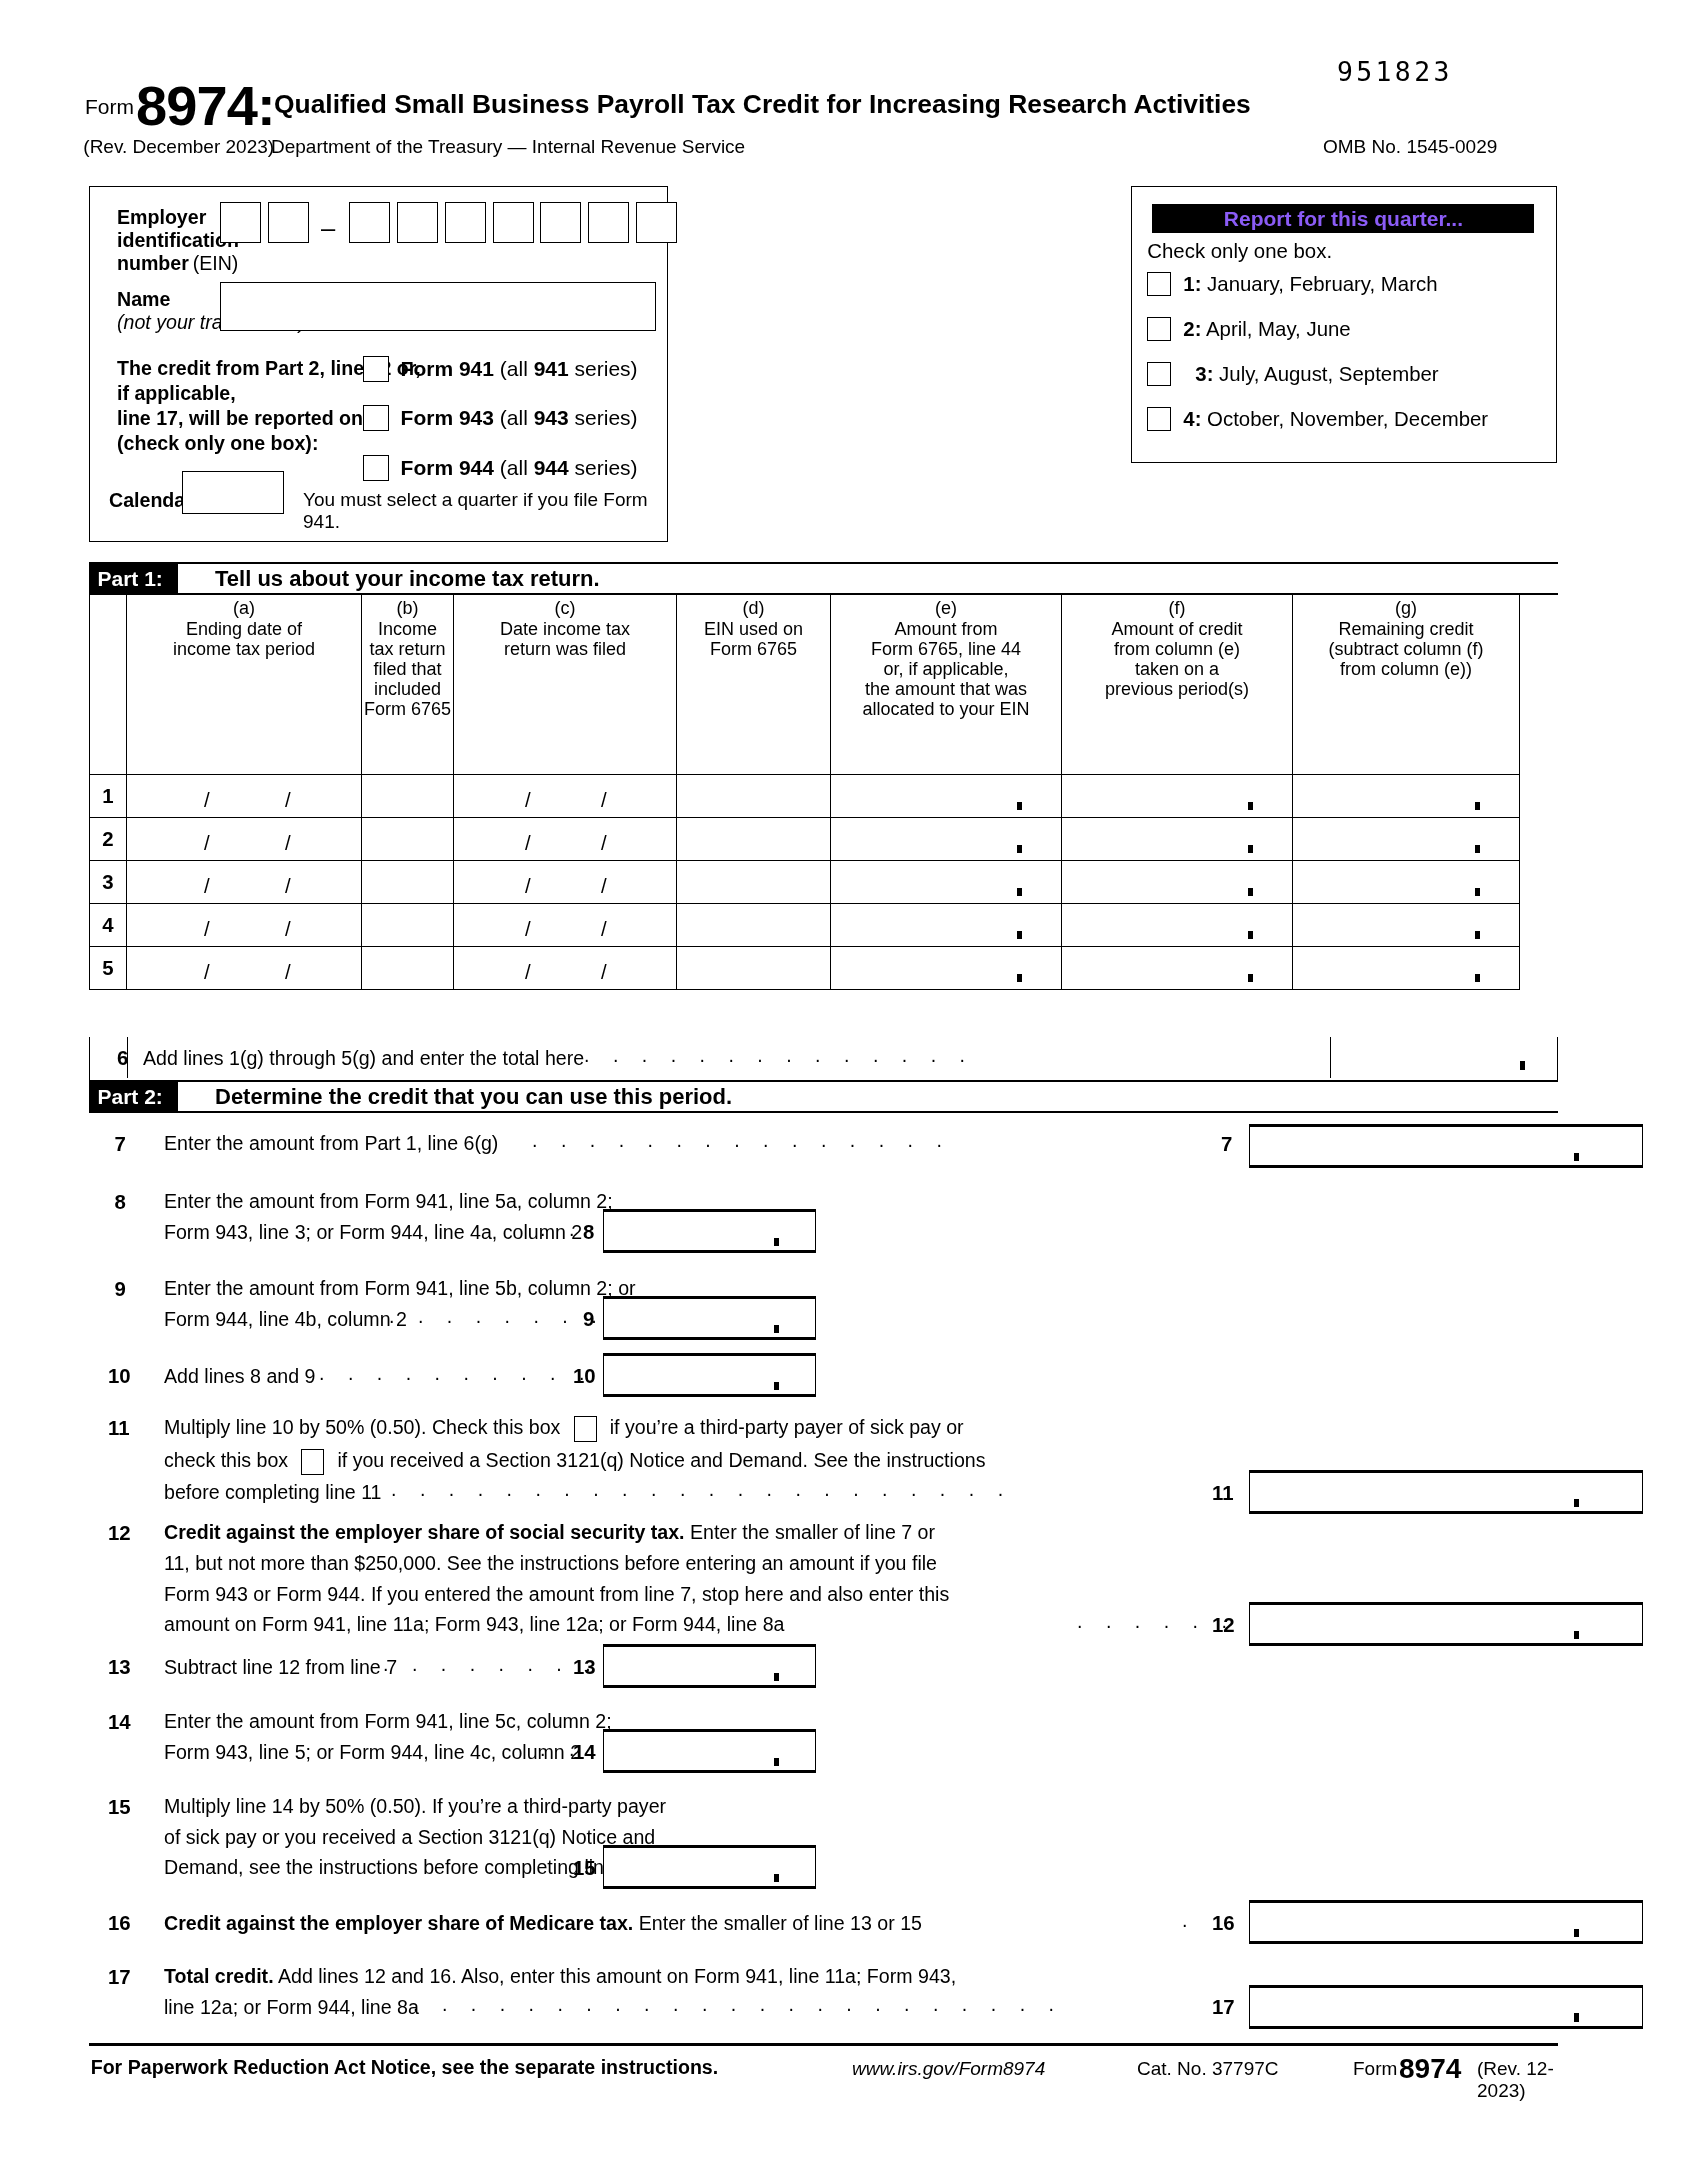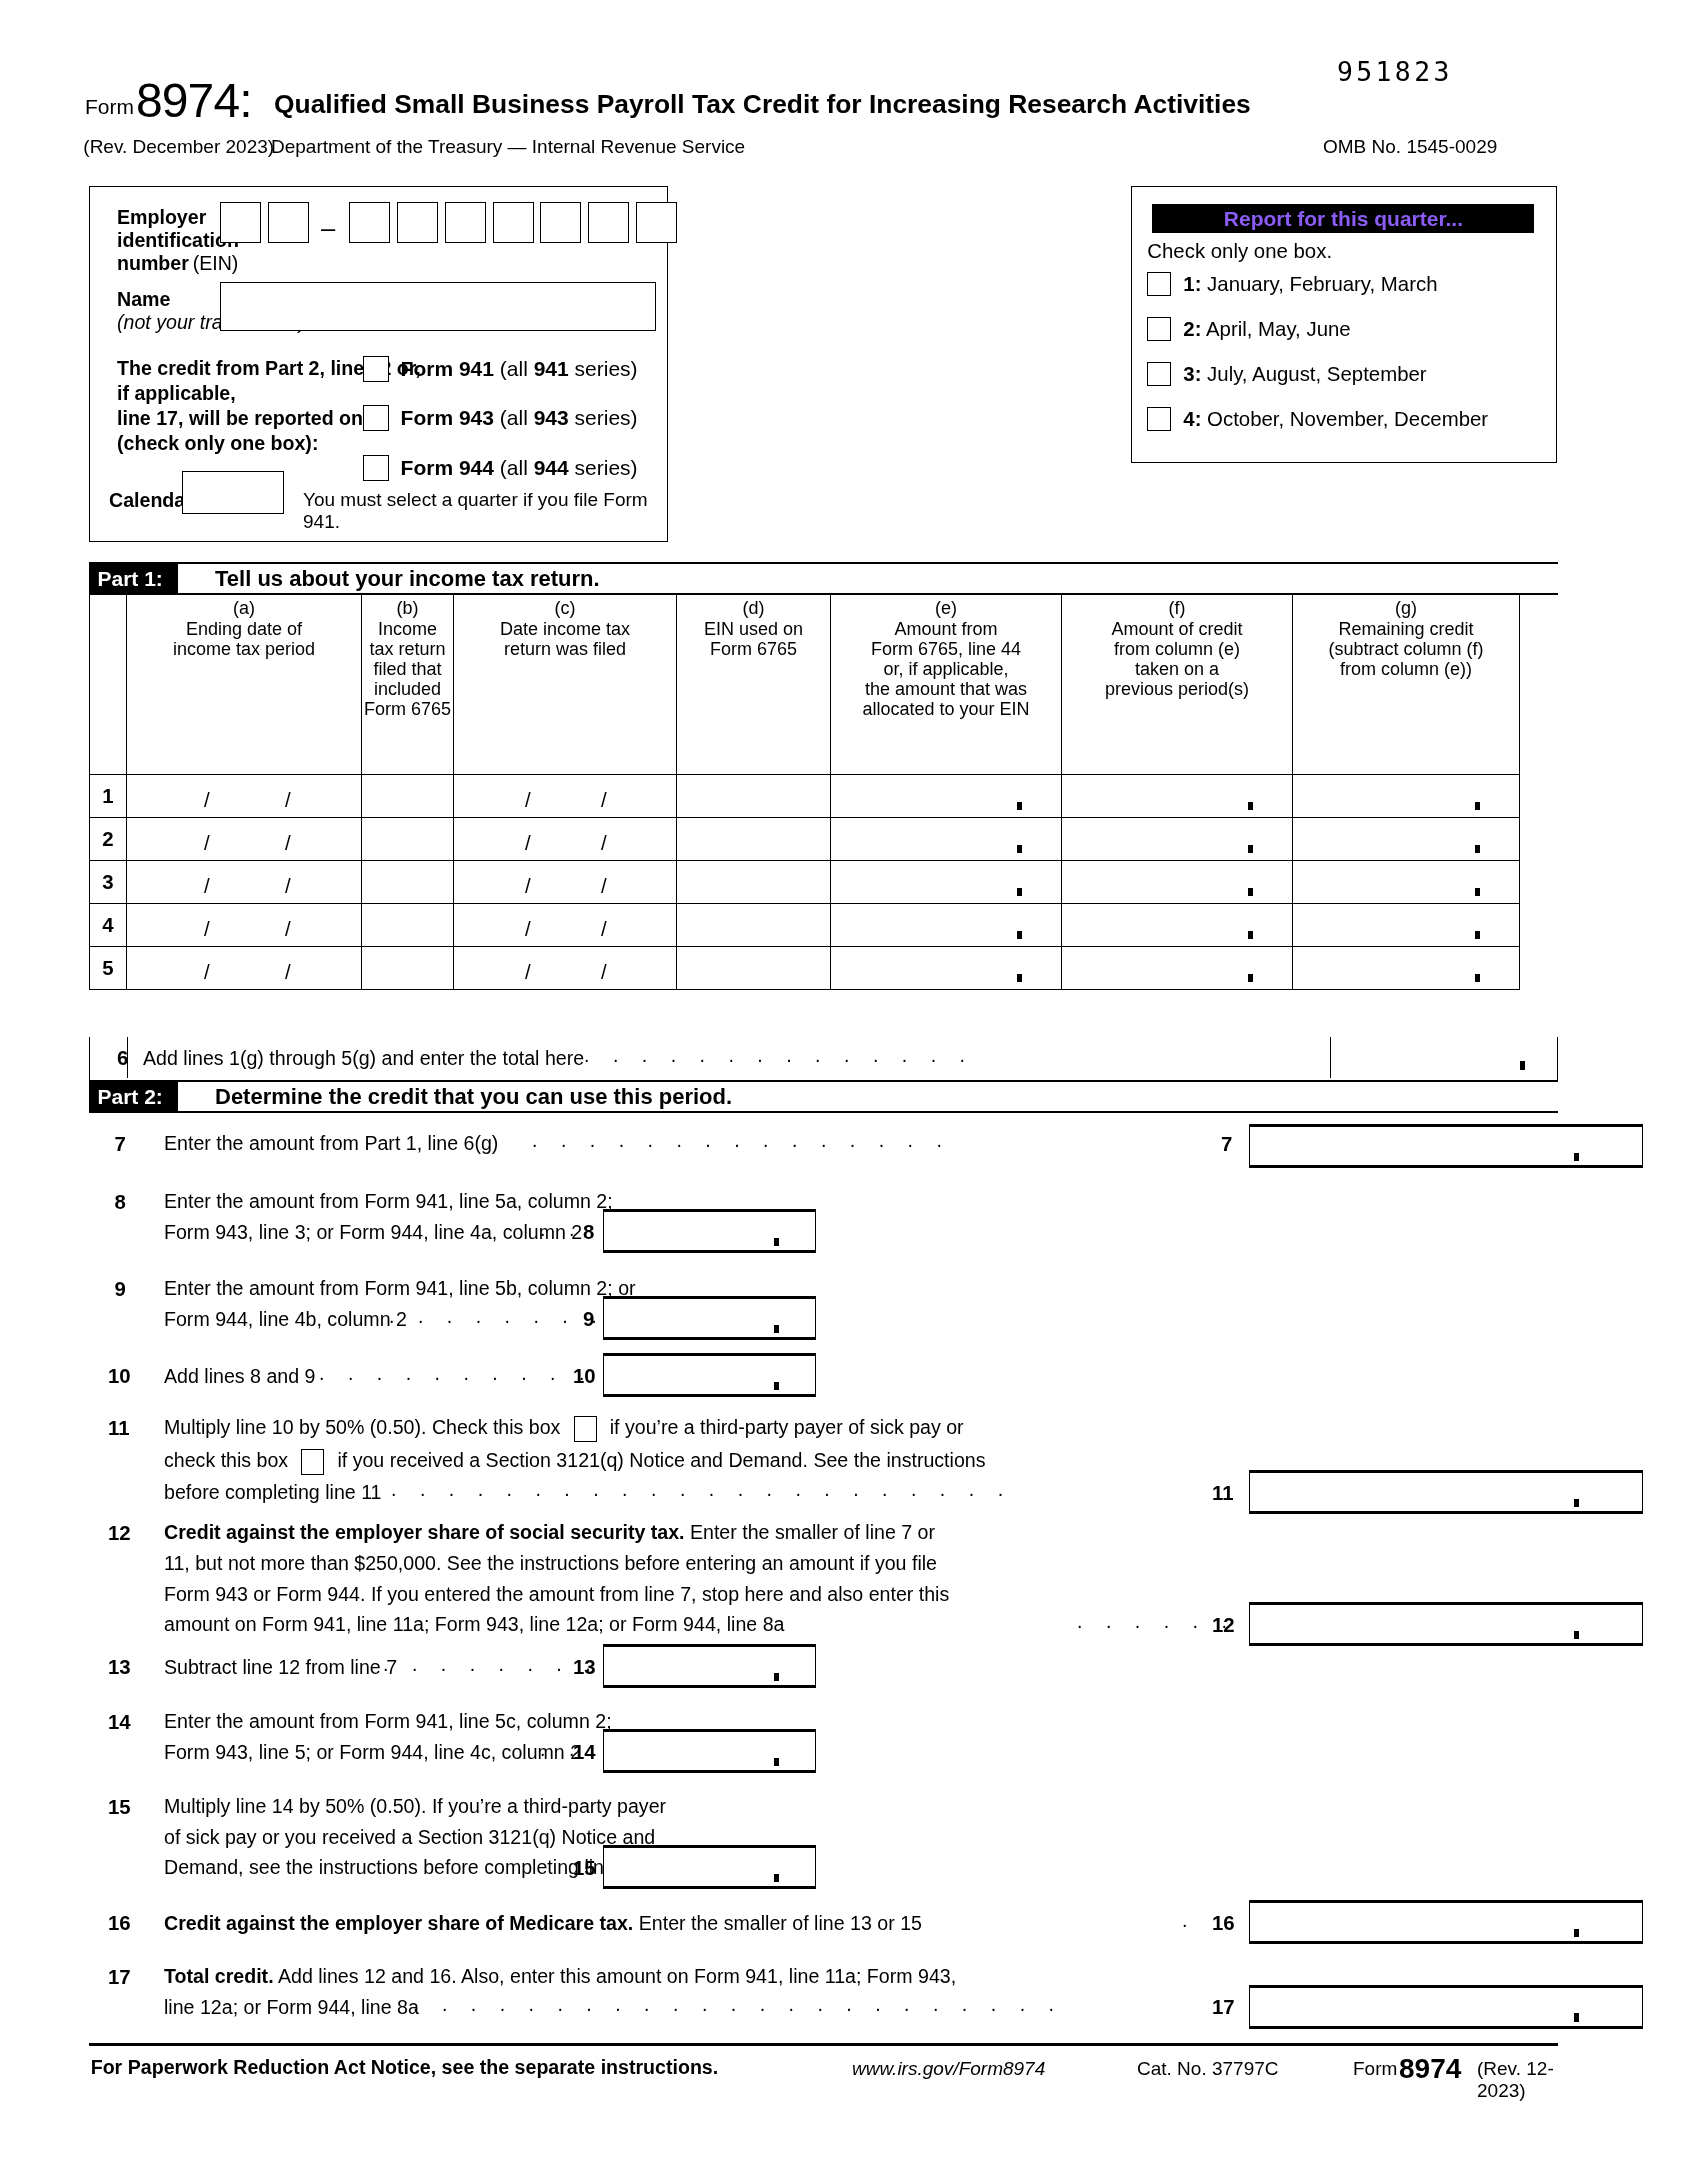--- a/index.html
+++ b/index.html
@@ -17,21 +17,21 @@
     width: 1685px;
     height: 2181px;
     background: #fff;
     overflow: hidden;
   }
   .abs { position: absolute; }
 
   
   #masthead { left: 85px; top: 75px; width: 1533px; height: 94px; }
   .form-word { font-size: 21px; font-weight: normal; }
-  .form-num  { font-size: 48px; font-weight: normal; letter-spacing: -0.9px; }
+  .form-num  { font-size: 56px; font-weight: bold; letter-spacing: -0.9px; }
   .form-title{ font-size: 26.4px; font-weight: bold; }
   .rev-line  { font-size: 19px; }
   .dept-line { font-size: 19px; }
   .omb-line  { font-size: 19px; }
   .ocr-num {
     font-family: "DejaVu Sans Mono", monospace;
     font-size: 26.4px;
     letter-spacing: 3.4px;
   }
 
@@ -220,21 +220,21 @@
     <div class="abs entrybox" style="left:92px; top:284px; width:102px; height:43px;"></div>
     <div class="abs small" style="left:213px; top:302px;">You must select a quarter if you file Form 941.</div>
   </div>
 
   <div class="abs boxed" style="left:1131px; top:186px; width:426px; height:277px;">
     <div class="abs qhead" style="left:20.4px; top:17px; width:382px;">Report for this quarter...</div>
     <div class="abs qtext" style="left:15.3px; top:53px;">Check only one box.</div>
     <div class="abs" id="quarter-options" style="left:15.3px; top:85px;">
         <div class="abs" style="left: 0px; top: 0px; white-space: nowrap;"><span class="cbox" style="width: 24px; height: 24px; margin-right: 12px;"></span><span class="qitem" style="vertical-align: middle;"><b>1:</b> January, February, March</span></div>
         <div class="abs" style="left: 0px; top: 45px; white-space: nowrap;"><span class="cbox" style="width: 24px; height: 24px; margin-right: 12px;"></span><span class="qitem" style="vertical-align: middle;"><b>2:</b> April, May, June</span></div>
-        <div class="abs" style="left: 0px; top: 90px; white-space: nowrap;"><span class="cbox" style="width: 24px; height: 24px; margin-right: 12px;"></span><span class="qitem" style="vertical-align: middle;"><b>3:</b> July, August, September</span></div>
+        <div class="abs" style="left: 0px; top: 90px; white-space: nowrap;"><span class="cbox" style="width: 24px; height: 24px; margin-right: 12px;"></span><span class="qitem" style="vertical-align: middle; margin-left: 12px;"><b>3:</b> July, August, September</span></div>
         <div class="abs" style="left: 0px; top: 135px; white-space: nowrap;"><span class="cbox" style="width: 24px; height: 24px; margin-right: 12px;"></span><span class="qitem" style="vertical-align: middle;"><b>4:</b> October, November, December</span></div>
       </div>
   </div>
 
   <div class="abs partbar" style="left:89px; top:562px; width:1469px;">
     <div class="tag">Part 1:</div>
     <div class="ptitle">Tell us about your income tax return.</div>
   </div>
 
   <div class="abs" style="left:89px; top:594px;">

